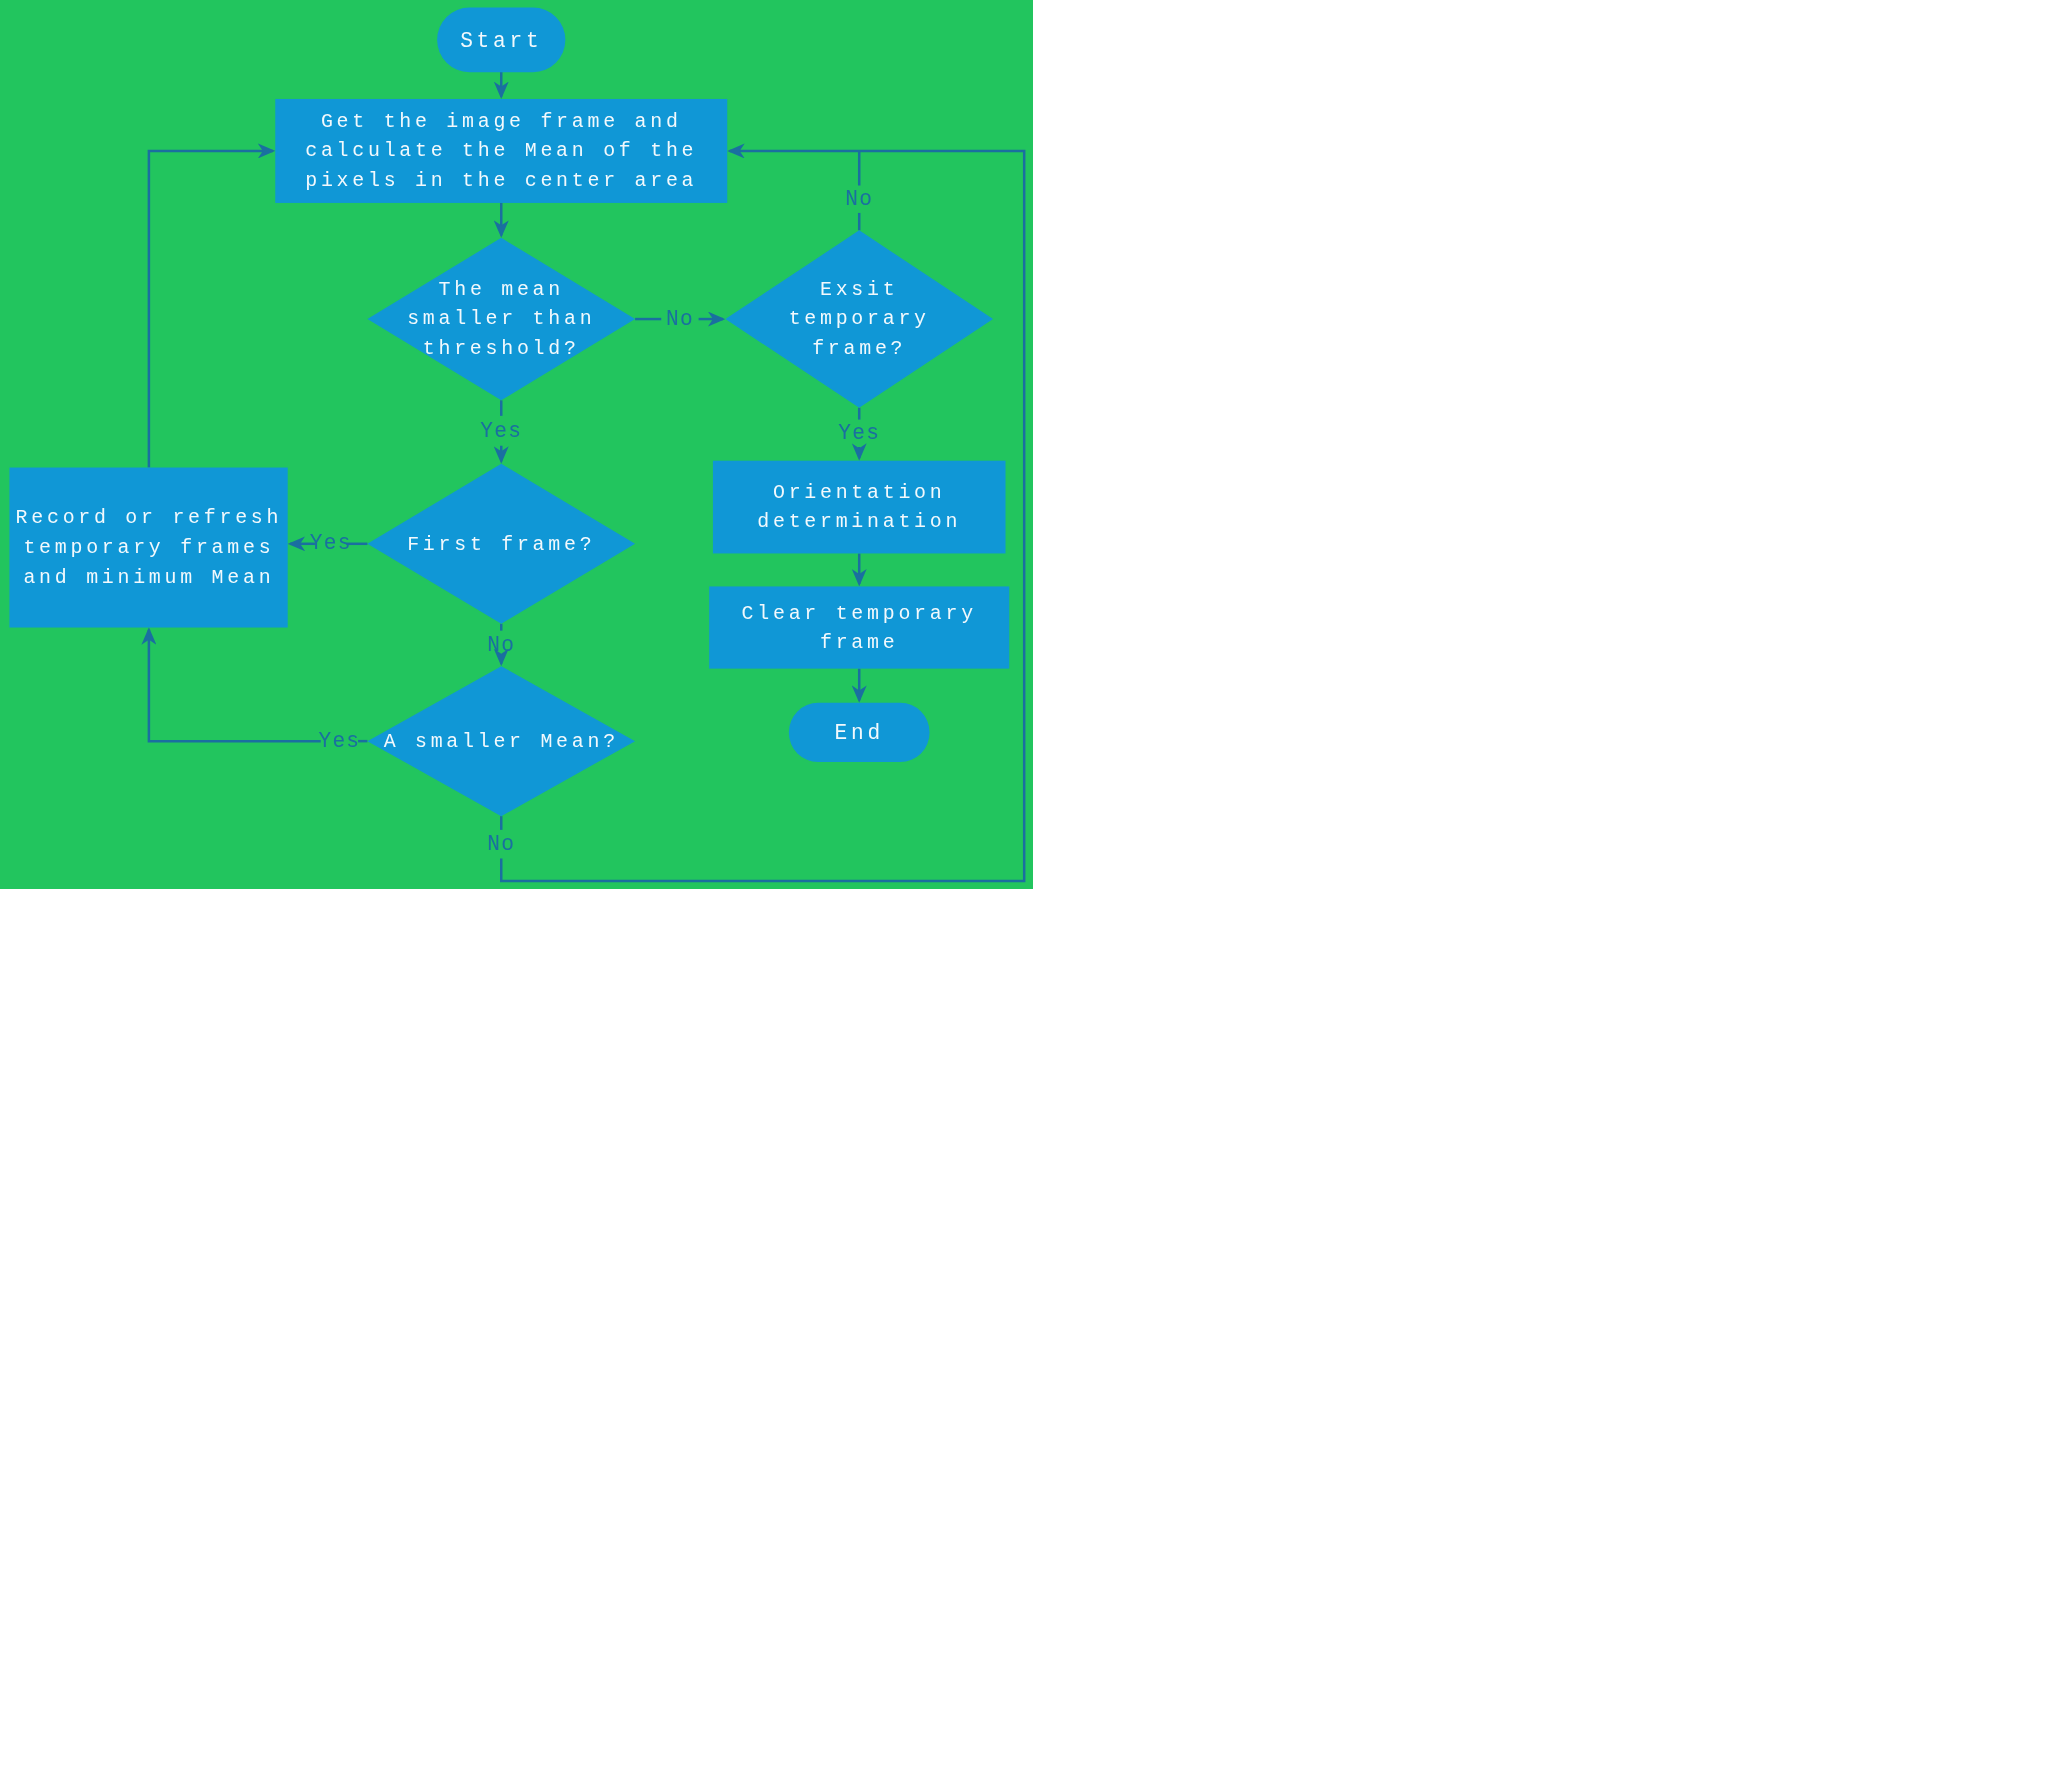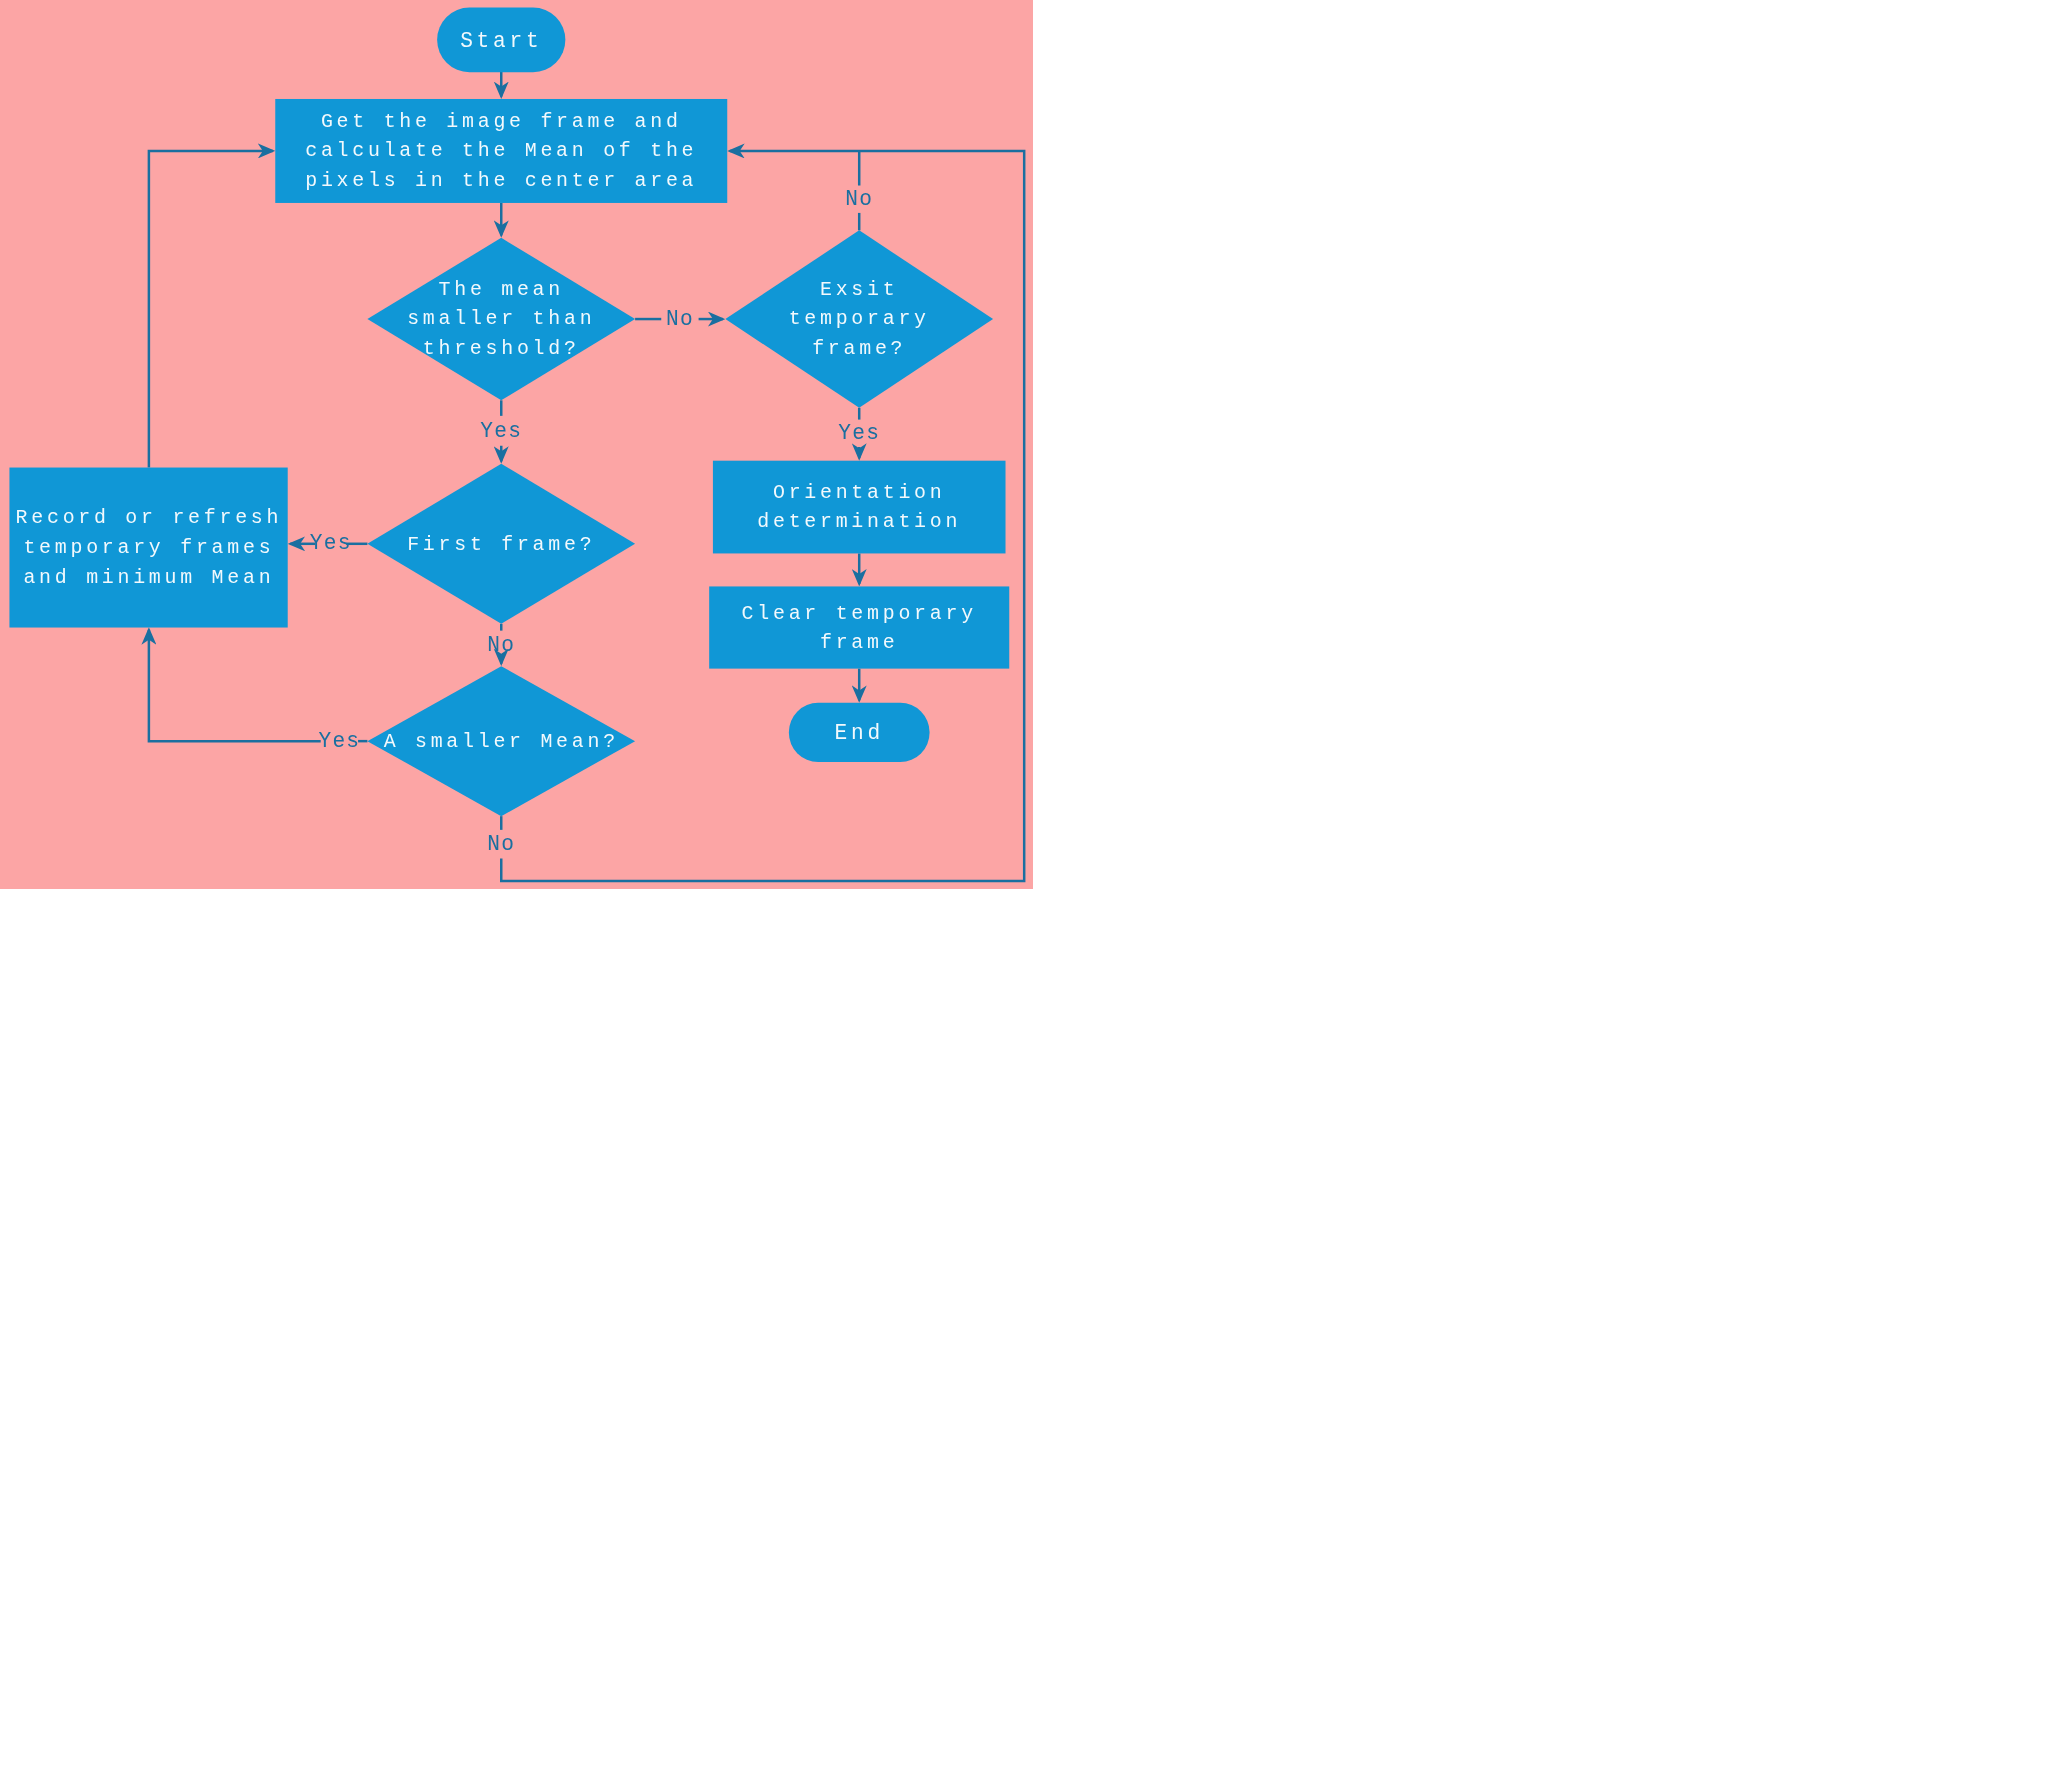--- a/index.html
+++ b/index.html
@@ -5,21 +5,21 @@
   html, body {
     margin: 0;
     padding: 0;
     background: #ffffff;
     font-family: "Liberation Mono", monospace;
   }
   .canvas {
     position: relative;
     width: 1033px;
     height: 889px;
-    background: #fca5a5;
+    background: #22c55e;
     overflow: hidden;
   }
   svg { display: block; }
   .connector {
     stroke: #1a6fa0;
     stroke-width: 4;
     fill: none;
   }
   .node-shape {
     fill: #1097d6;

